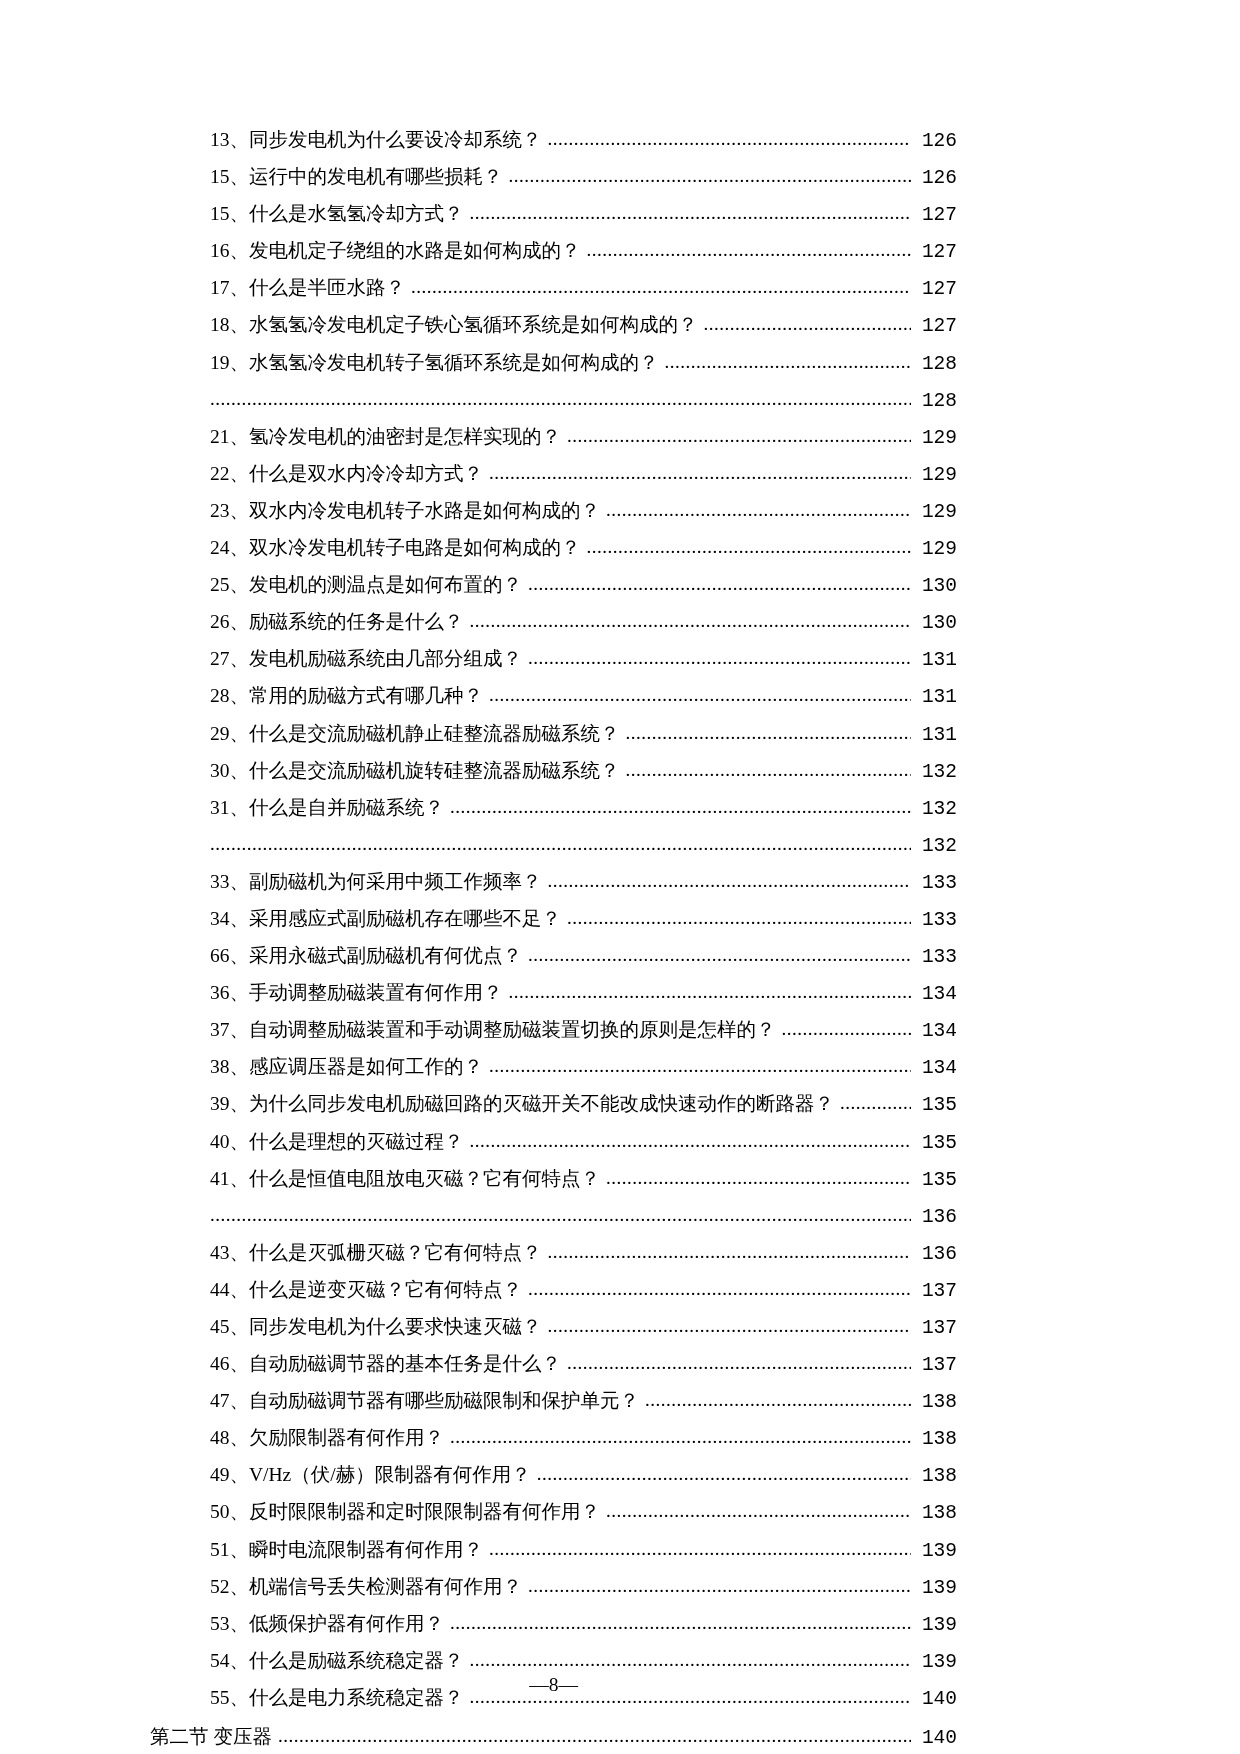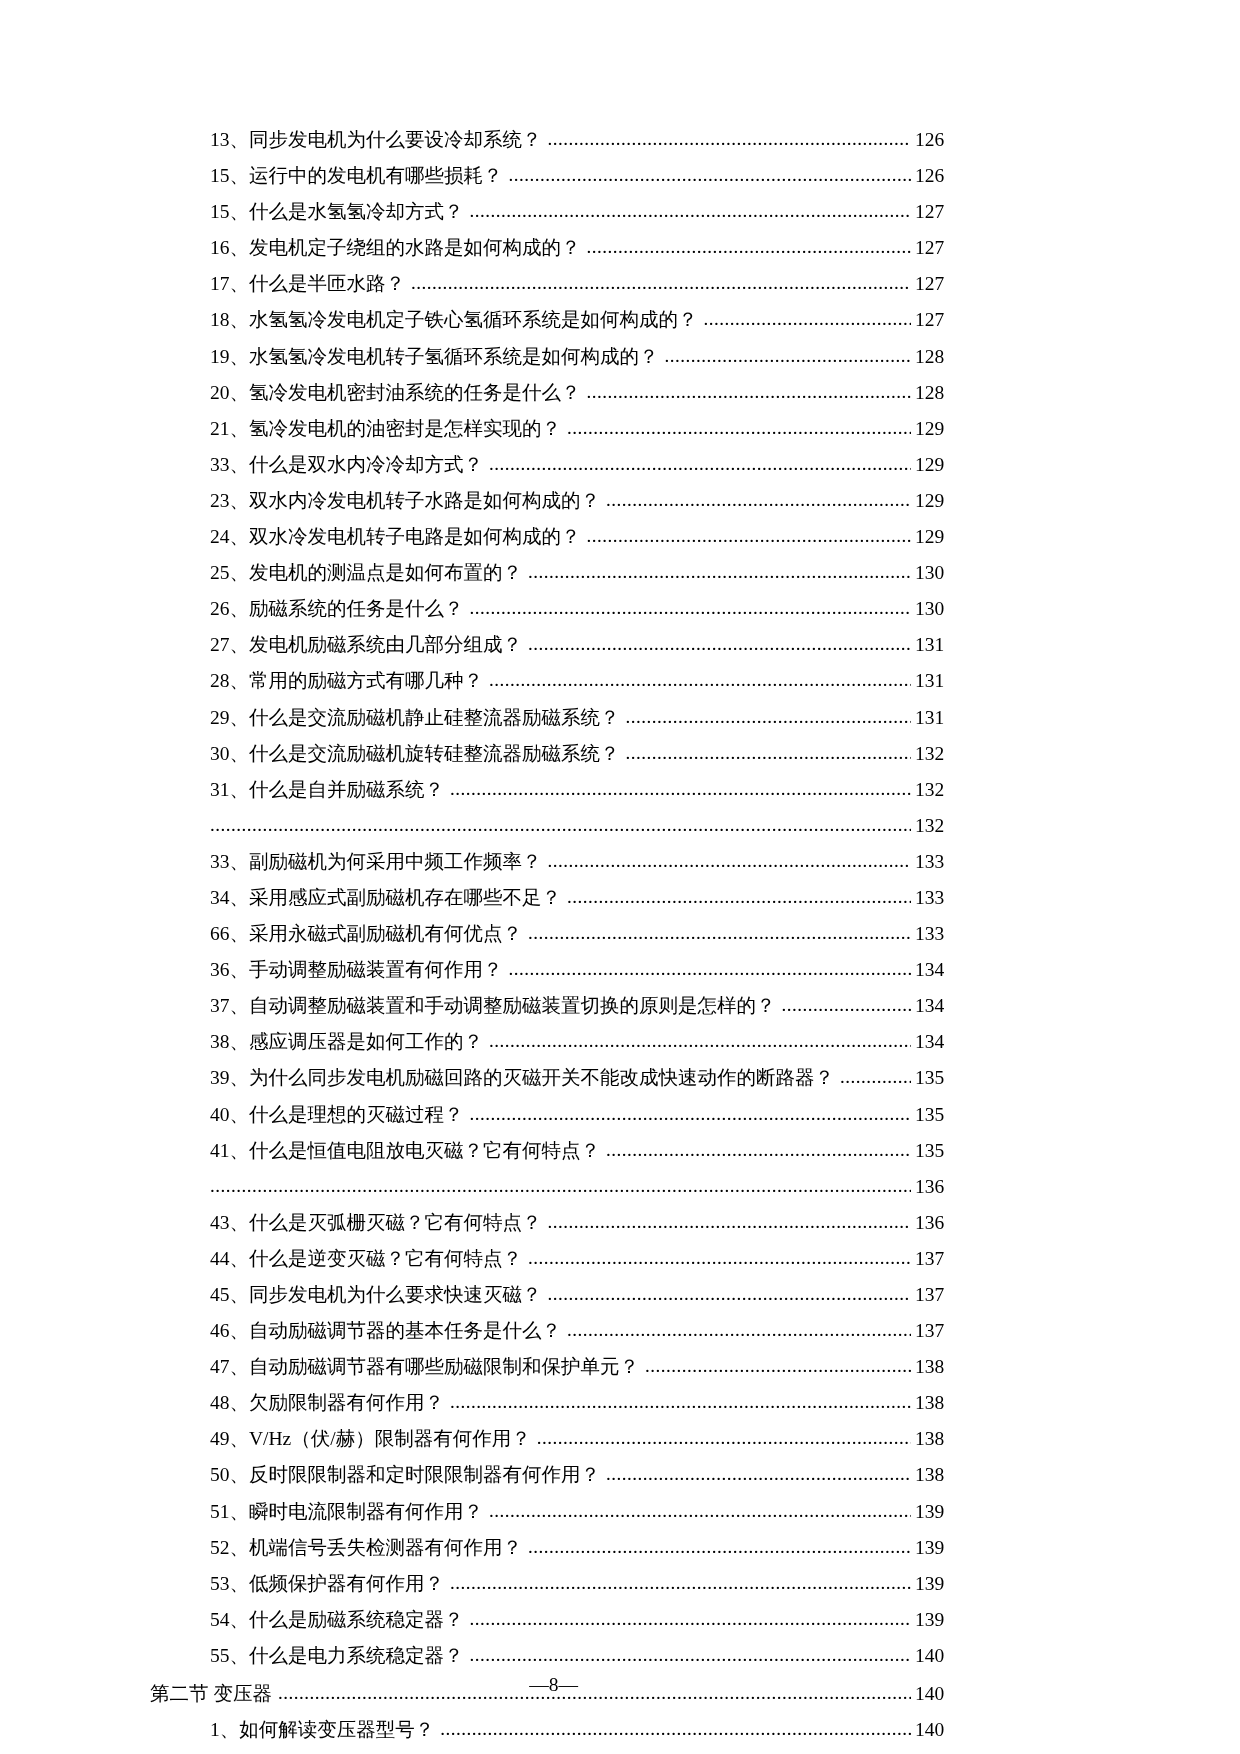--- a/index.html
+++ b/index.html
@@ -46,21 +46,23 @@
     overflow: hidden;
     white-space: nowrap;
     font-size: 19px;
     letter-spacing: 0.5px;
     color: #000;
     transform: translateY(-1px);
   }
   .toc-row .page-num {
     flex: 0 0 auto;
     padding-left: 4px;
+    text-align: right;
     min-width: 42px;
+    font-family: Liberation Mono, monospace;
   }
   .section-row .label {
     font-weight: normal;
   }
   .section-row {
     margin-top: 2px;
   }
   .folio {
     position: absolute;
     left: 0;
@@ -112,33 +114,32 @@
         <span class="page-num">127</span>
       </div>
       <div class="toc-row">
         <span class="indent-1"></span>
         <span class="label">19、水氢氢冷发电机转子氢循环系统是如何构成的？</span>
         <span class="dots">...............................................................................................................................................................</span>
         <span class="page-num">128</span>
       </div>
       <div class="toc-row">
         <span class="indent-1"></span>
-        <span class="label">20、氢冷发电机密封油系统的任务是什么？</span>
         <span class="dots">...............................................................................................................................................................</span>
         <span class="page-num">128</span>
       </div>
       <div class="toc-row">
         <span class="indent-1"></span>
         <span class="label">21、氢冷发电机的油密封是怎样实现的？</span>
         <span class="dots">...............................................................................................................................................................</span>
         <span class="page-num">129</span>
       </div>
       <div class="toc-row">
         <span class="indent-1"></span>
-        <span class="label">33、什么是双水内冷冷却方式？</span>
+        <span class="label">22、什么是双水内冷冷却方式？</span>
         <span class="dots">...............................................................................................................................................................</span>
         <span class="page-num">129</span>
       </div>
       <div class="toc-row">
         <span class="indent-1"></span>
         <span class="label">23、双水内冷发电机转子水路是如何构成的？</span>
         <span class="dots">...............................................................................................................................................................</span>
         <span class="page-num">129</span>
       </div>
       <div class="toc-row">

